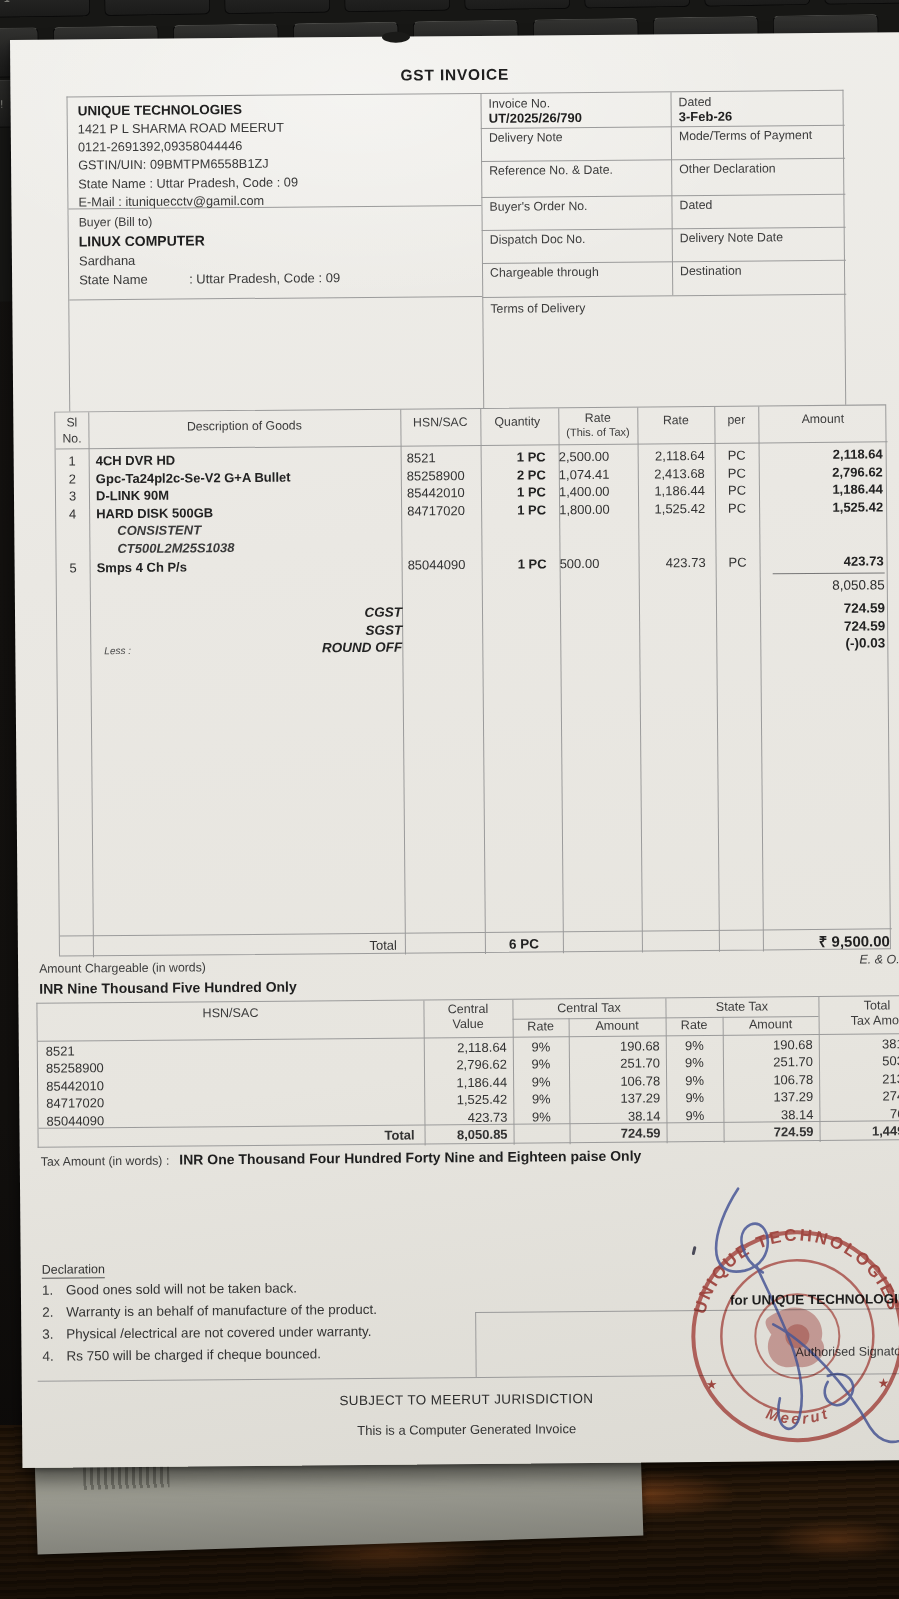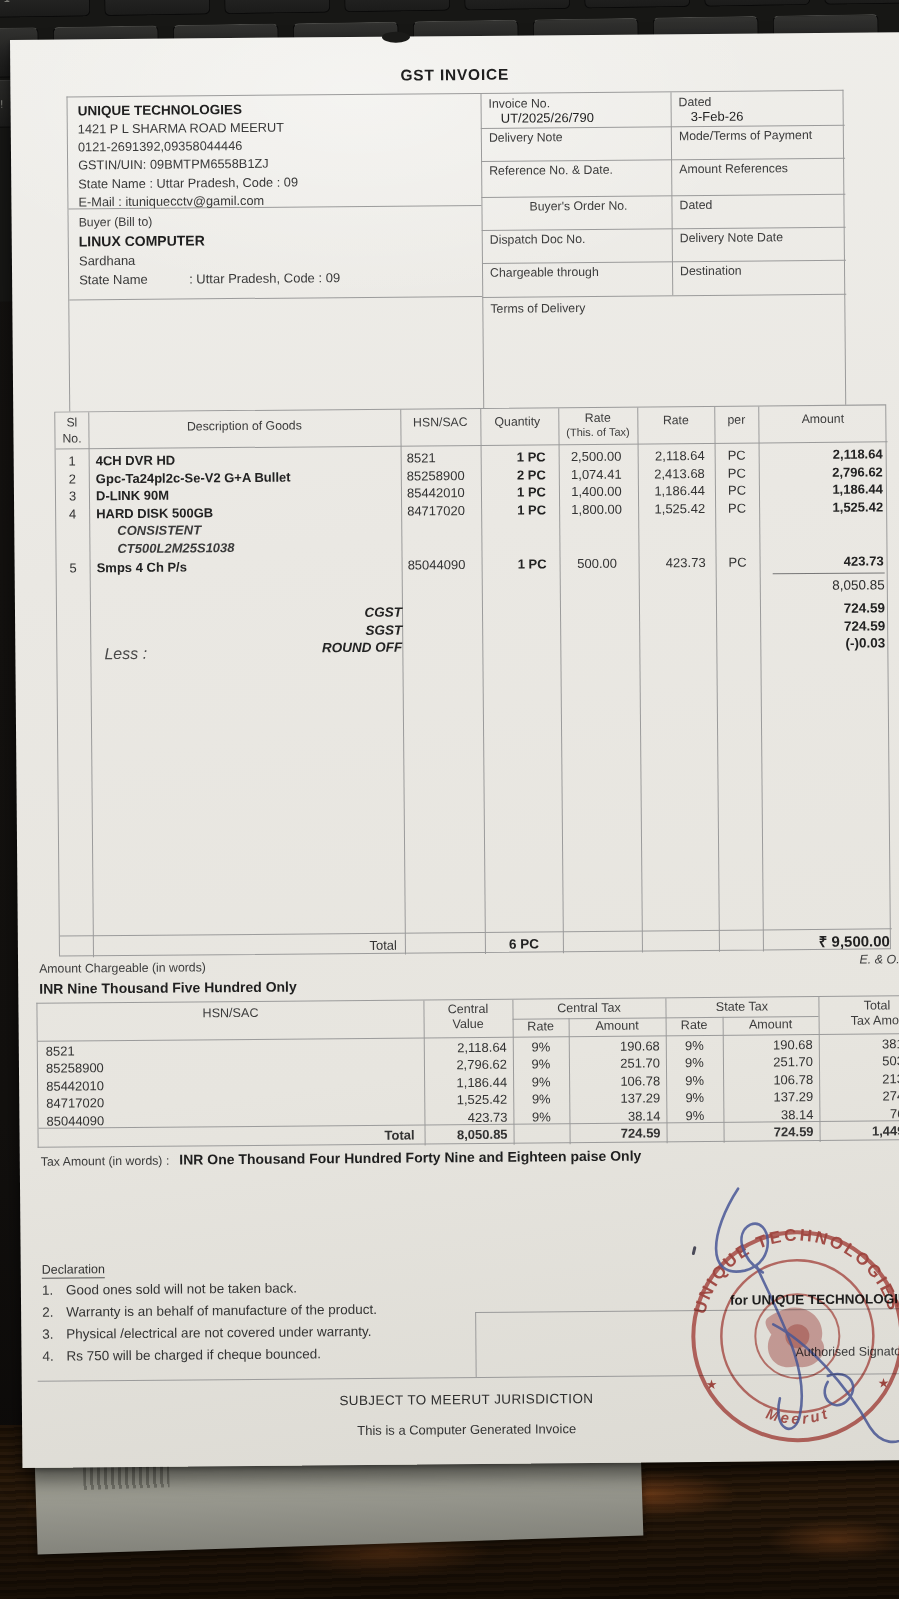--- a/index.html
+++ b/index.html
@@ -66,42 +66,42 @@
   .sbox{position:absolute;left:0;top:0;width:413px;height:112px;border-bottom:1px solid #9b9b9b;padding:5px 10px;}
   .s-name{font-size:13.5px;font-weight:bold;color:#202020;line-height:18px;}
   .s-line{font-size:12.8px;line-height:18.2px;color:#3a3a3a;}
   .bbox{position:absolute;left:0;top:112px;width:413px;height:91px;border-bottom:1px solid #9b9b9b;padding:4px 10px;}
   .b-label{font-size:12.3px;color:#3c3c3c;line-height:18px;}
   .b-name{font-size:14px;font-weight:bold;color:#1e1e1e;line-height:20px;}
   .b-line{font-size:13px;line-height:19px;color:#3a3a3a;}
   .b-state{display:flex;font-size:13px;line-height:19px;color:#3a3a3a;}
   .b-state .sl{width:110px;}
   .mlabel{position:absolute;font-size:12.3px;color:#3c3c3c;}
-  .mvalue{position:absolute;font-size:13px;font-weight:normal;color:#1f1f1f;margin-left:12px;}
+  .mvalue{position:absolute;font-size:13px;font-weight:bold;color:#1f1f1f;}
 
   
   .itable{position:absolute;left:41px;top:372px;width:832px;height:545px;border:1px solid #9b9b9b;font-size:13px;}
   .ithead{position:absolute;font-size:12.3px;color:#3c3c3c;text-align:center;}
   .irow{position:absolute;left:0;display:grid;grid-template-columns:33px 312px 80px 78px 79px 77px 44px 129px;
     width:832px;font-size:13px;line-height:17px;}
   .c-sl{text-align:center;color:#333;}
   .c-desc{padding-left:7px;font-weight:bold;color:#222;}
   .c-desc.sub{font-weight:bold;font-style:italic;padding-left:28px;color:#3a3a3a;}
   .c-hsn{padding-left:6px;color:#333;}
   .c-qty{text-align:right;padding-right:13px;font-weight:bold;color:#222;}
-  .c-ri{text-align:center;padding-right:4px;color:#333;}
+  .c-ri{text-align:left;padding-right:4px;color:#333;}
   .c-rate{text-align:right;padding-right:10px;color:#333;}
   .c-per{text-align:center;color:#333;}
   .c-amt{text-align:right;padding-right:5px;font-weight:bold;color:#222;}
   .subtotal{position:absolute;left:716px;top:167px;width:112px;border-top:1px solid #777;
     text-align:right;padding-top:4px;font-size:13.5px;color:#2e2e2e;}
   .charge-label{position:absolute;left:100px;width:245px;text-align:right;
     font-weight:bold;font-style:italic;font-size:13.5px;color:#242424;}
   .charge-amt{position:absolute;left:716px;width:112px;text-align:right;font-weight:bold;font-size:13.5px;color:#222;}
-  .less{position:absolute;left:47px;top:233px;font-style:italic;font-size:16px;color:#4a4a4a;text-align:center;}
+  .less{position:absolute;left:47px;top:233px;font-style:italic;font-size:10px;color:#4a4a4a;text-align:center;}
   .total-row .c-desc{font-weight:normal;text-align:right;padding-right:8px;color:#333;}
   .total-row .c-qty{text-align:center;padding-right:0;font-size:13.5px;}
   .total-row .c-amt{font-size:15px;padding-right:2px;}
 
   
   .aw-label{position:absolute;left:21px;top:922px;font-size:12.3px;color:#3c3c3c;}
   .aw-eoe{position:absolute;left:600px;top:920px;width:290px;text-align:right;font-style:italic;font-size:12.5px;color:#3c3c3c;}
   .aw-text{position:absolute;left:21px;top:941px;font-size:14px;font-weight:bold;color:#1f1f1f;}
 
   
@@ -229,23 +229,23 @@
 
       <div class="mlabel" style="left:421px;top:3px;">Invoice No.</div>
       <div class="mvalue" style="left:421px;top:17px;">UT/2025/26/790</div>
       <div class="mlabel" style="left:611px;top:3px;">Dated</div>
       <div class="mvalue" style="left:611px;top:17px;">3-Feb-26</div>
 
       <div class="mlabel" style="left:421px;top:37px;">Delivery Note</div>
       <div class="mlabel" style="left:611px;top:37px;">Mode/Terms of Payment</div>
 
       <div class="mlabel" style="left:421px;top:70px;">Reference No. &amp; Date.</div>
-      <div class="mlabel" style="left:611px;top:70px;">Amount References</div>
-
-      <div class="mlabel" style="left:421px;top:106px;margin-left:40px;">Buyer's Order No.</div>
+      <div class="mlabel" style="left:611px;top:70px;">Other Declaration</div>
+
+      <div class="mlabel" style="left:421px;top:106px;">Buyer's Order No.</div>
       <div class="mlabel" style="left:611px;top:106px;">Dated</div>
 
       <div class="mlabel" style="left:421px;top:139px;">Dispatch Doc No.</div>
       <div class="mlabel" style="left:611px;top:139px;">Delivery Note Date</div>
 
       <div class="mlabel" style="left:421px;top:172px;">Chargeable through</div>
       <div class="mlabel" style="left:611px;top:172px;">Destination</div>
 
       <div class="mlabel" style="left:421px;top:208px;">Terms of Delivery</div>
     </div>

